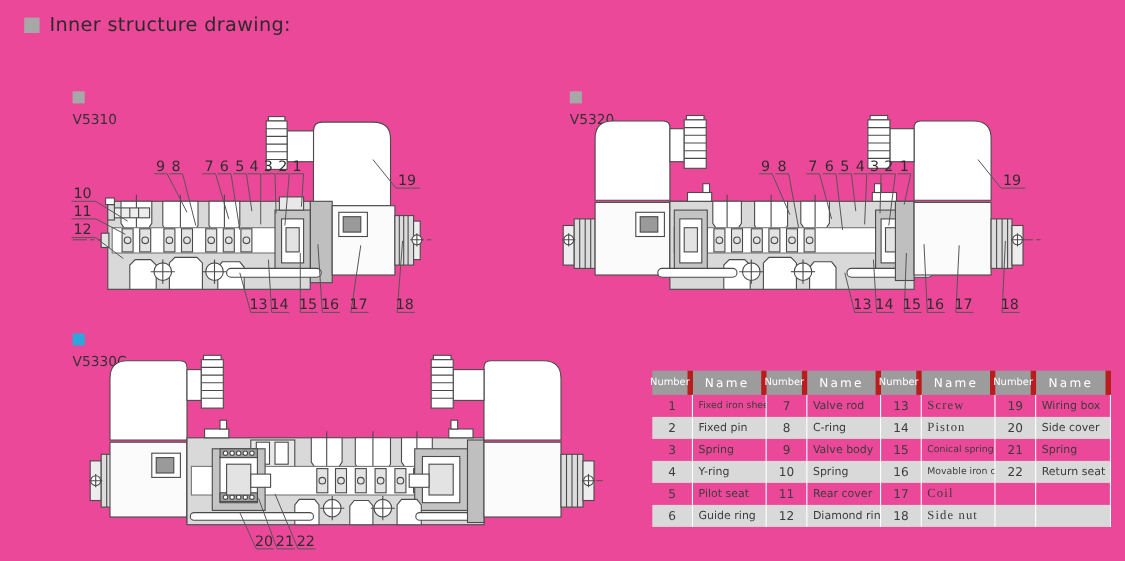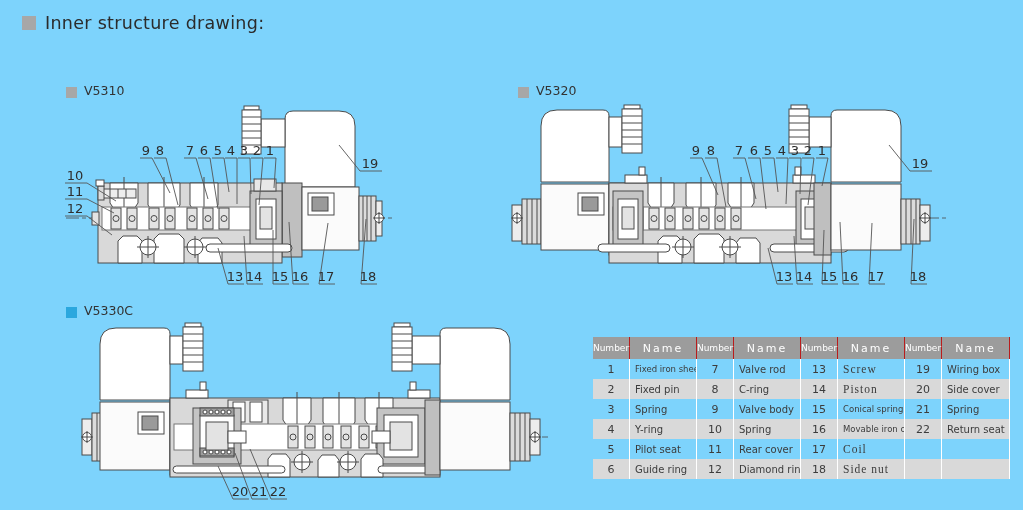--- a/index.html
+++ b/index.html
@@ -1,32 +1,32 @@
 <!DOCTYPE html>
 <html><head>
 <meta charset="utf-8">
 <style>
   html,body{margin:0;padding:0;background:#fff;}
-  .canvas{position:relative;width:1023px;height:510px;background:#7dd3fc;overflow:hidden;
+  .canvas{position:relative;width:1023px;height:510px;background:#ec4899;overflow:hidden;
           font-family:"DejaVu Sans","Liberation Sans",sans-serif;color:#2d2d2d;}
   .title-row{position:absolute;left:22px;top:13px;display:flex;align-items:center;gap:9px;}
   .title-row h1{margin:0;font-size:17.5px;font-weight:400;letter-spacing:.3px;color:#2b2b2b;}
   .bullet{display:inline-block;background:#a7a7a7;}
   .bullet.lg{width:14px;height:14px;}
   .bullet.sm{width:11px;height:11px;}
   .bullet.blue{background:#2ba7de;}
-  .section-label{position:absolute;display:flex;align-items:flex-end;gap:7px;font-size:12.5px;color:#333;}
+  .section-label{position:absolute;display:flex;align-items:flex-start;gap:7px;font-size:12.5px;color:#333;flex-direction:column;}
   svg.diagram{position:absolute;}
   svg.diagram text{font-family:"DejaVu Sans","Liberation Sans",sans-serif;font-size:13px;fill:#2e2e2e;}
   .ptable{position:absolute;left:593px;top:337px;width:417px;font-family:"DejaVu Sans","Liberation Sans",sans-serif;}
   .tr{display:grid;grid-template-columns:37px 67px 37px 67px 37px 67px 37px 68px;height:20px;}
   .tr.head{height:22px;}
   .tr.alt{background:#d9d9d9;}
   .th{background:#9c9c9c;color:#fff;display:flex;align-items:center;justify-content:center;
-      border-right:1px solid #b91c1c;font-size:9px;}
+      border-right:5px solid #b91c1c;font-size:9px;}
   .th.name{font-size:11px;letter-spacing:2px;}
   .td{display:flex;align-items:center;border-right:1px solid #fff;overflow:hidden;white-space:nowrap;}
   .td.num{justify-content:center;font-size:11px;color:#3c3c3c;}
   .td.txt{padding-left:5px;font-size:10px;color:#3c3c3c;}
   .td.sm{font-size:8.5px;}
   .td.lg{font-size:11.5px;letter-spacing:1px;font-family:Liberation Serif, serif;}
 </style>
 </head>
 <body>
 

